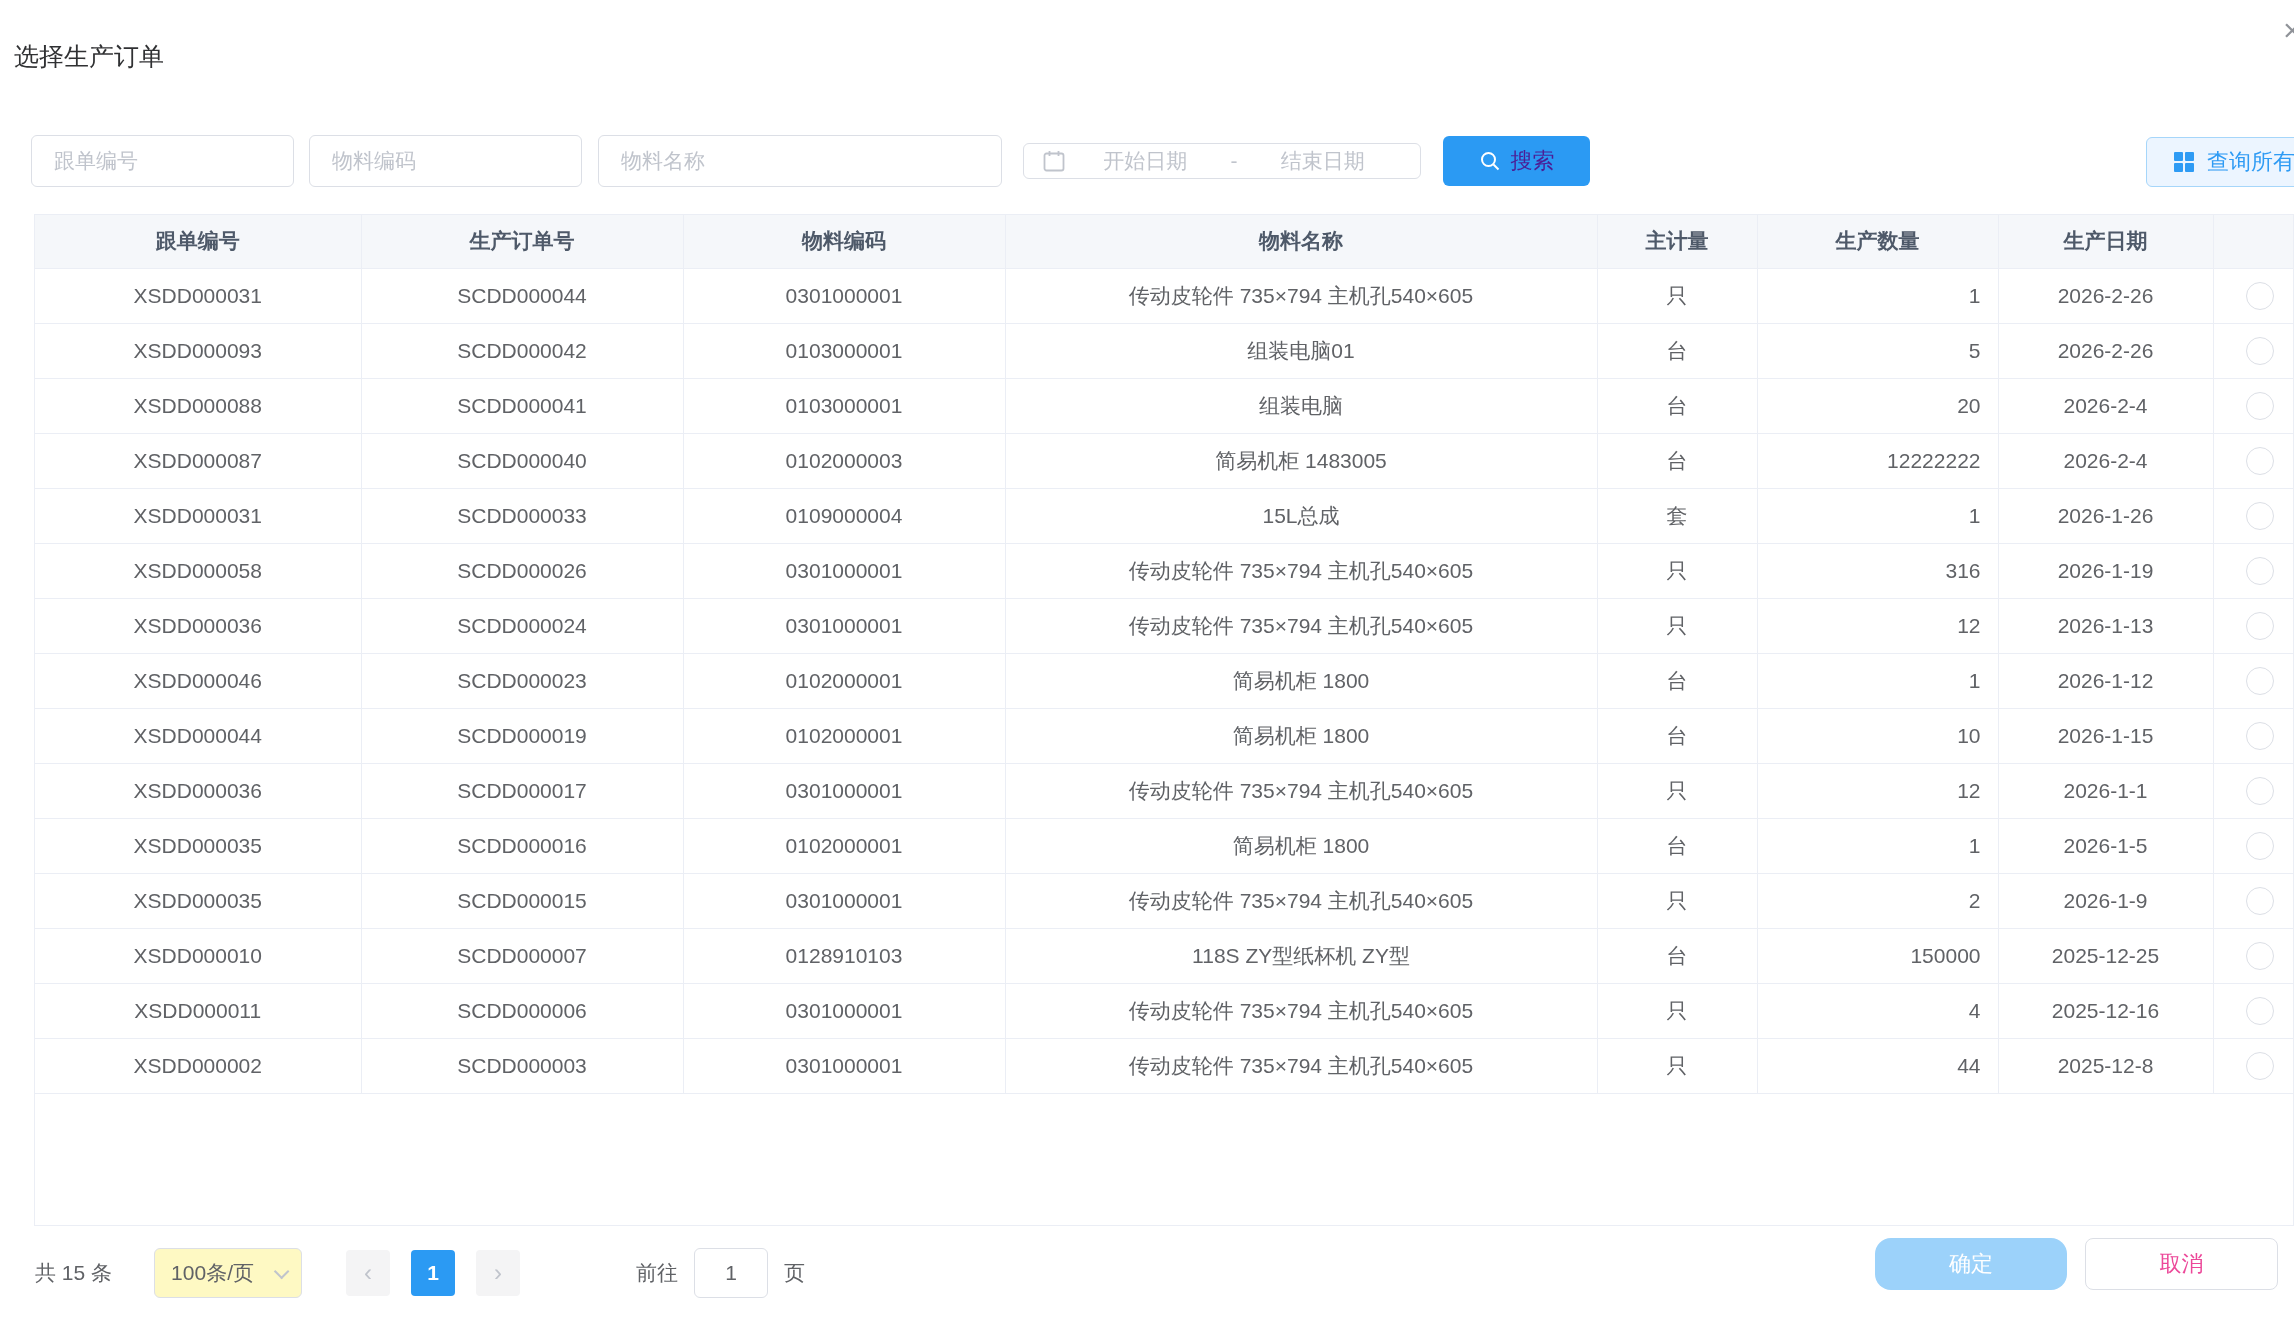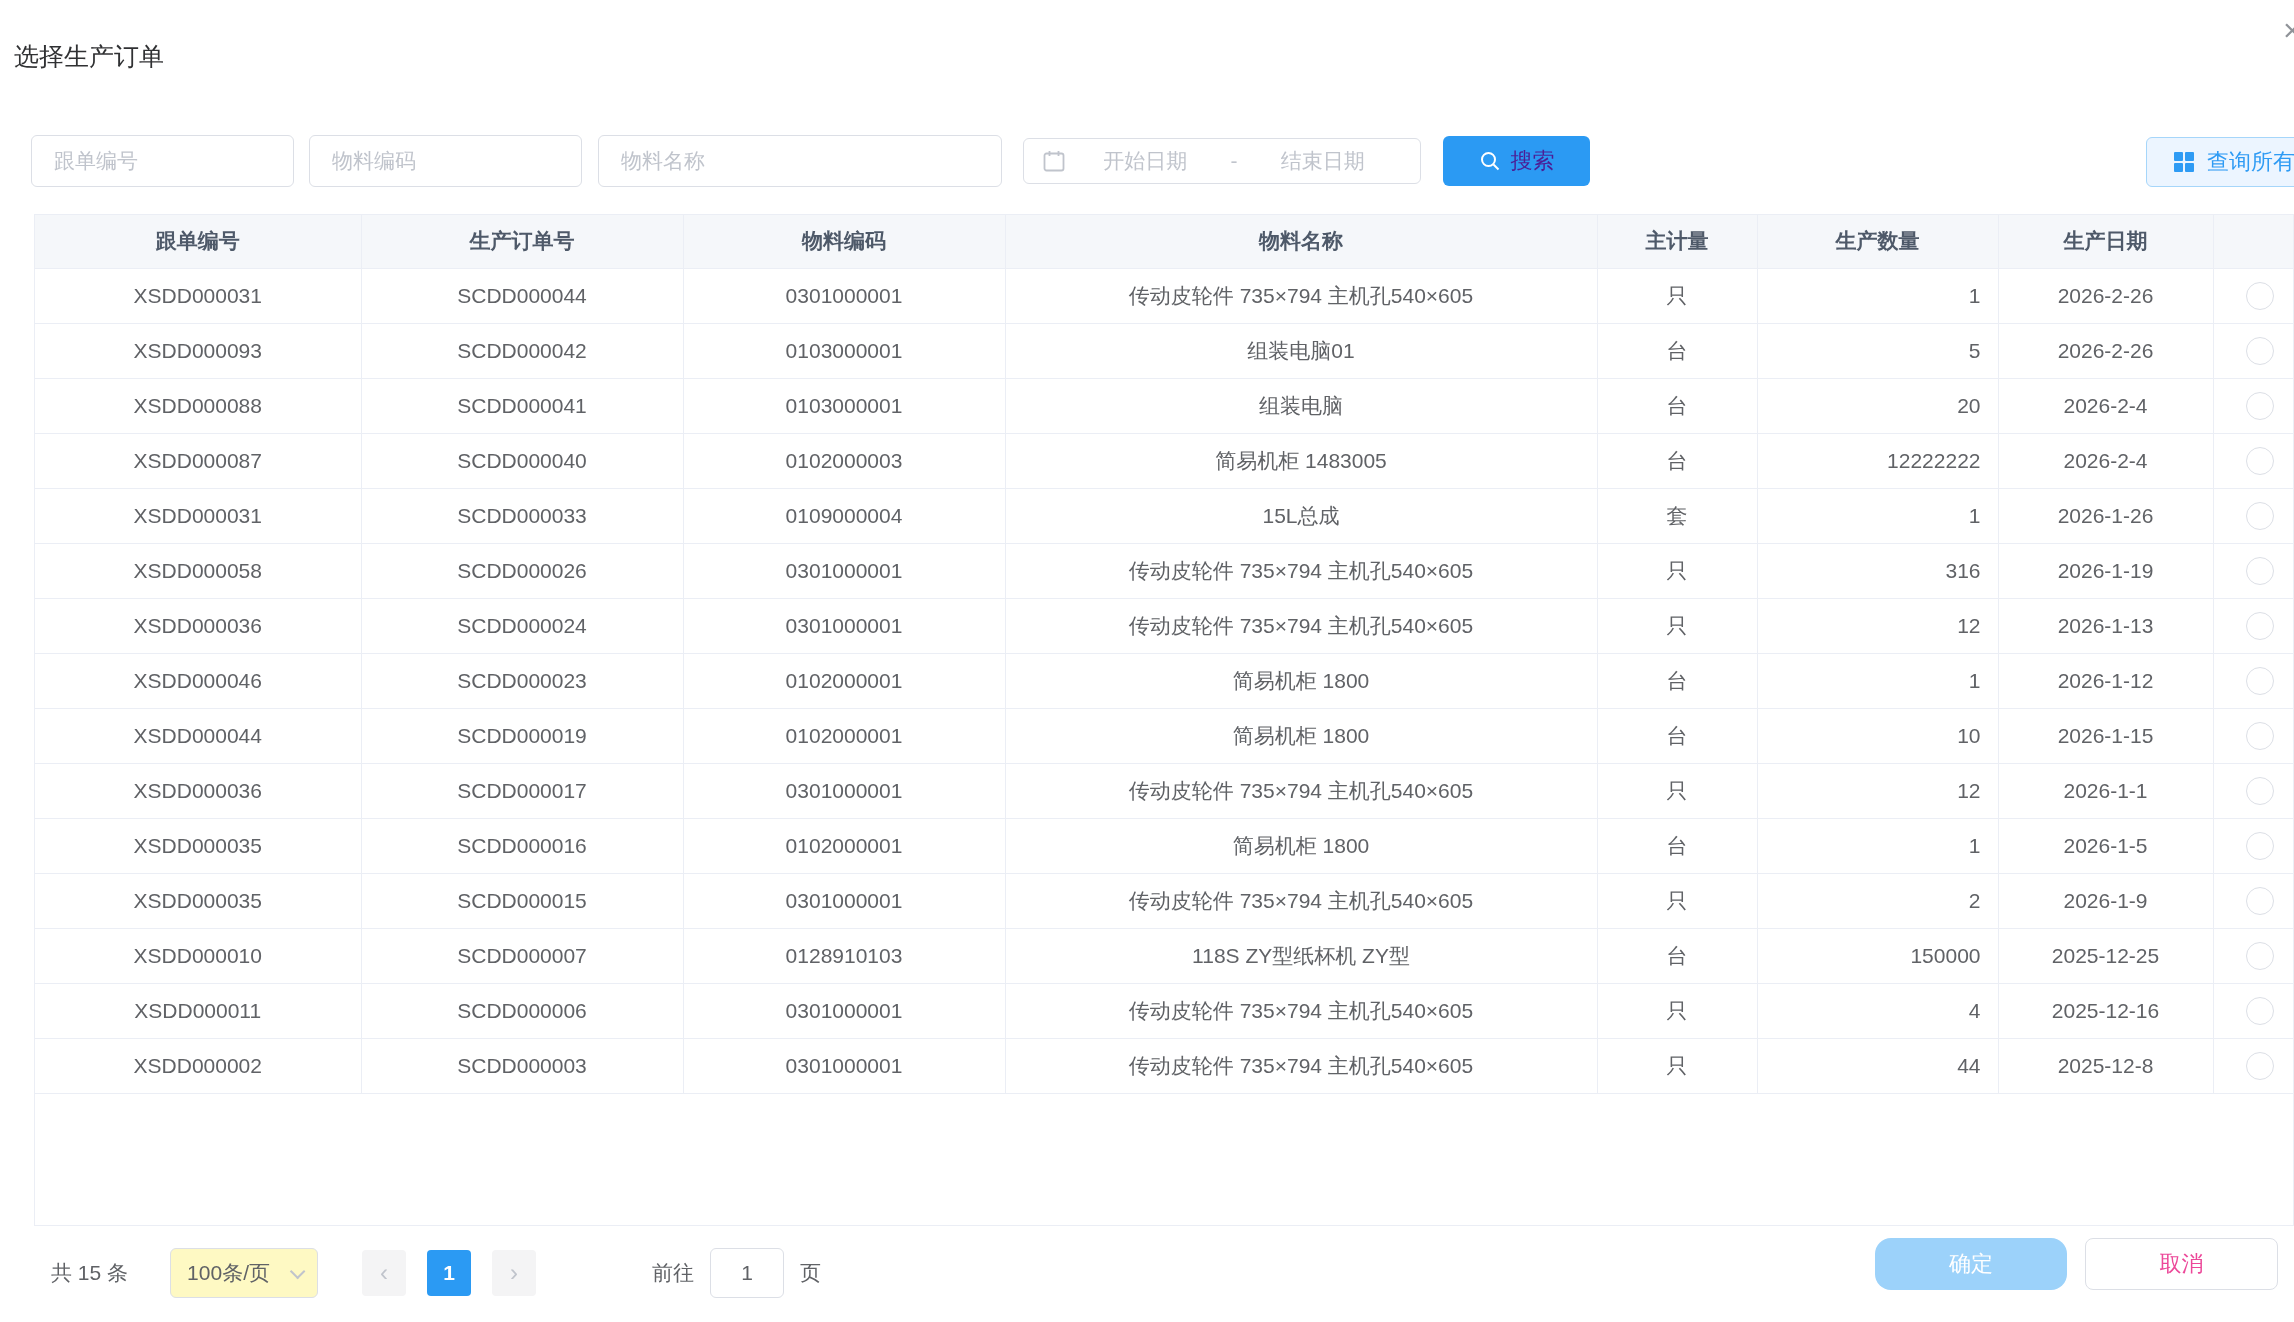--- a/index.html
+++ b/index.html
@@ -17,21 +17,21 @@
   .txt-input {
     height:52px; border:1px solid #dcdfe6; border-radius:6px; background:#fff;
     font-size:21px; color:#606266; padding:0 22px; outline:none;
     font-family:inherit;
   }
   .txt-input::placeholder { color:#c0c4cc; }
   .in1 { width:263px; margin-right:15px; }
   .in2 { width:273px; margin-right:16px; }
   .in3 { width:404px; margin-right:21px; }
   .date-range {
-    width:398px; height:46px; border:1px solid #dcdfe6; border-radius:6px;
+    width:398px; height:36px; border:1px solid #dcdfe6; border-radius:6px;
     display:flex; align-items:center; padding:16px 18px; margin-right:22px; background:#fff;
   }
   .date-range .ph { color:#c0c4cc; flex:1; text-align:center; }
   .date-range .sep { color:#c0c4cc; padding:0 6px; }
   .cal-icon { width:24px; height:24px; flex:0 0 auto; }
   .btn-search {
     width:147px; height:50px; border:none; border-radius:6px; background:#2b9af3;
     color:#4c1d95; font-size:22px; display:flex; align-items:center; justify-content:center;
     gap:10px; cursor:pointer; font-family:inherit;
   }
@@ -56,21 +56,21 @@
   thead th { background:#f5f7fa; color:#4e5969; font-weight:600; height:53px; }
   tbody td { height:55px; color:#606266; background:#fff; }
   td.num { text-align:right; padding-right:17px; }
   .radio {
     display:inline-block; width:28px; height:28px; border:1.5px solid #dcdfe6;
     border-radius:50%; background:#fff; vertical-align:middle; cursor:pointer;
   }
 
   
   .pagination { position:absolute; left:35px; top:1247px; height:52px; display:flex; align-items:center; color:#606266; }
-  .total { margin-right:42px;margin-left:16px; }
+  .total { margin-right:42px; }
   .size-select {
     width:148px; height:50px; border:1px solid #dcdfe6; border-radius:6px; background:#fef9c3;
     display:flex; align-items:center; justify-content:center; gap:20px; cursor:pointer; margin-right:44px;
   }
   .chev-down {
     width:11px; height:11px; border-right:2px solid #c0c4cc; border-bottom:2px solid #c0c4cc;
     transform:rotate(45deg) translateY(-3px);
   }
   .pager-btn {
     width:44px; height:46px; background:#f4f4f5; border:none; border-radius:4px;

